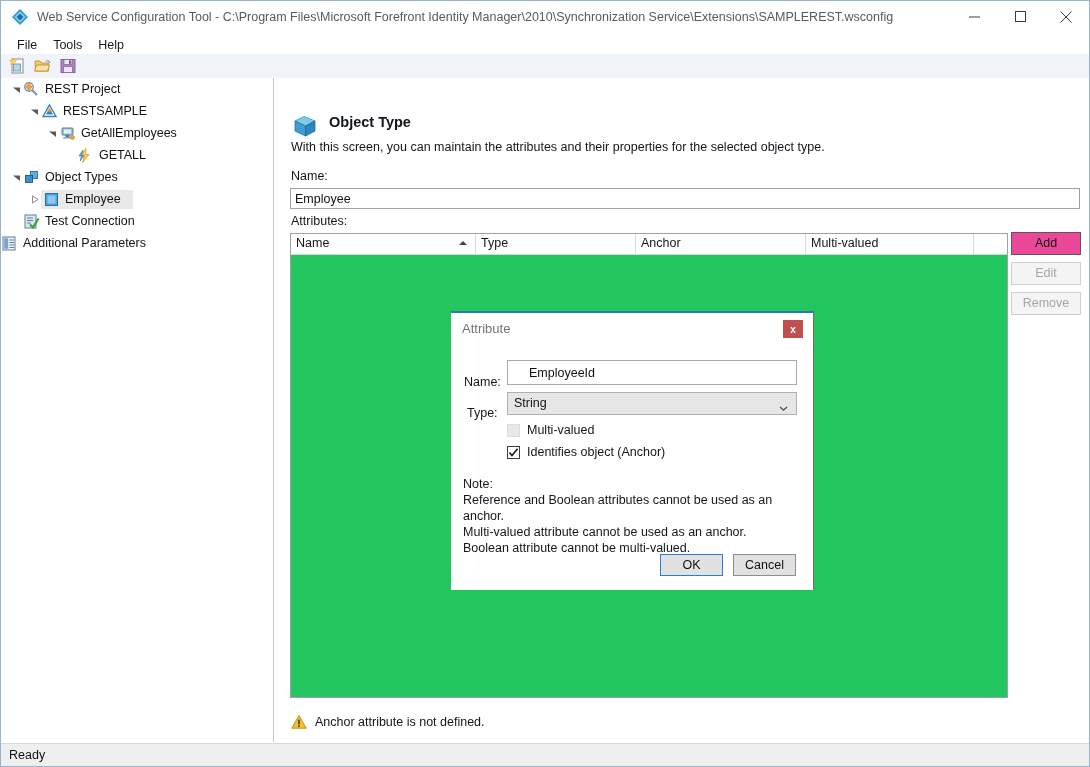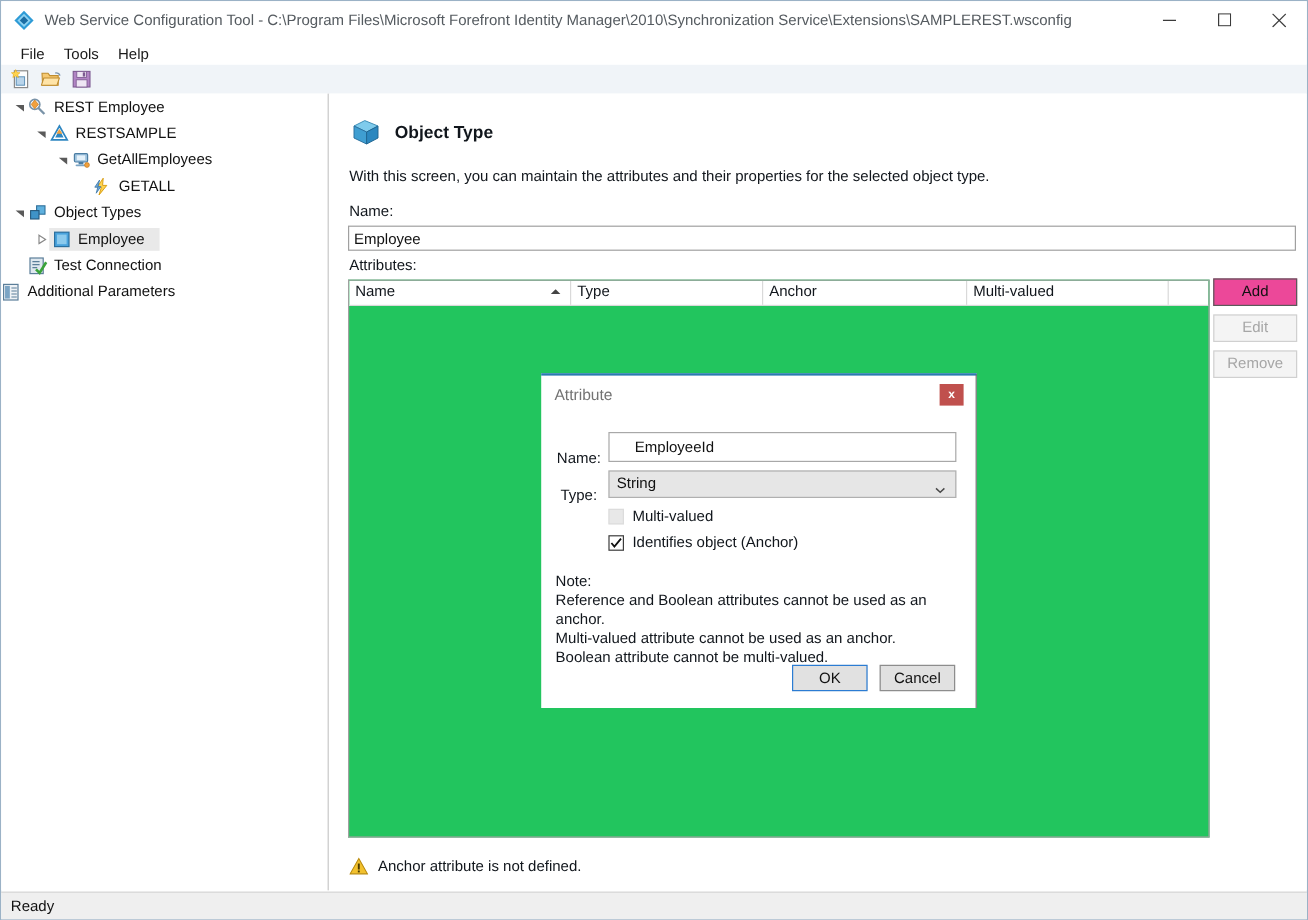--- a/index.html
+++ b/index.html
@@ -143,23 +143,22 @@
   
   .content {
     position: absolute;
     left: 274px; top: 77px;
     width: 814px;
     height: 664px;
     background: #ffffff;
   }
   .page-head {
     position: absolute;
-    left: 17px; top: 20px;
-    display: flex;
-    align-items: center;
+    left: 17px; top: 36px;
+    display: flex;
   }
   .page-head .cube { width: 26px; height: 26px; margin-right: 11px; }
   .page-title {
     font-size: 14.5px;
     font-weight: bold;
     color: #11161c;
   }
   .page-desc {
     position: absolute;
     left: 16px; top: 62px;
@@ -469,21 +468,21 @@
             <polygon points="1,2.5 8,2.5 8,8" fill="#5a5a5a"></polygon>
           </svg>
       </span>
       <span class="ticon">
         <svg width="17" height="17" viewBox="0 0 17 17">
           <circle cx="6" cy="6" r="4.2" fill="none" stroke="#7a93a8" stroke-width="1.4"></circle>
           <line x1="8.8" y1="8.8" x2="14" y2="14" stroke="#7a93a8" stroke-width="2"></line>
           <polygon points="6,2.4 9,6 6,9.6 3,6" fill="#f2a03c" stroke="#c47a1e" stroke-width="0.6"></polygon>
         </svg>
       </span>
-      <span class="tlabel">REST Employee</span>
+      <span class="tlabel">REST Project</span>
     </div>
 
     <div class="tnode" style="padding-left:26px">
       <span class="exp">
         <svg width="9" height="9" viewBox="0 0 9 9">
             <polygon points="1,2.5 8,2.5 8,8" fill="#5a5a5a"></polygon>
           </svg>
       </span>
       <span class="ticon">
         <svg width="17" height="17" viewBox="0 0 17 17">

